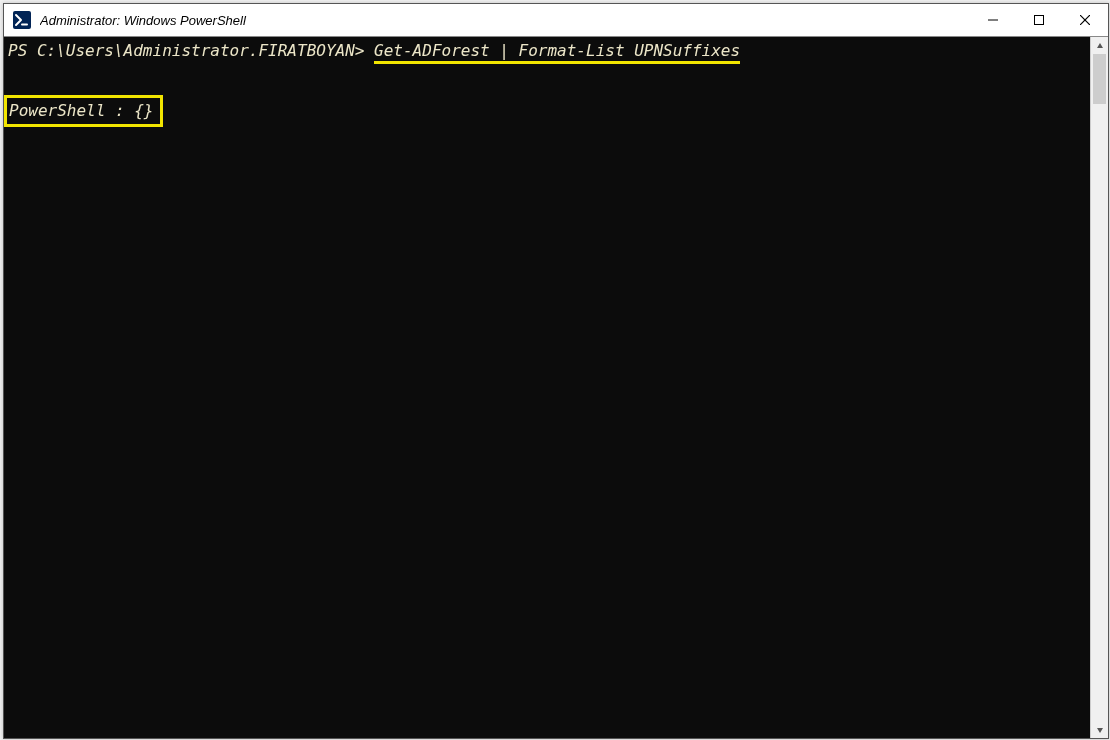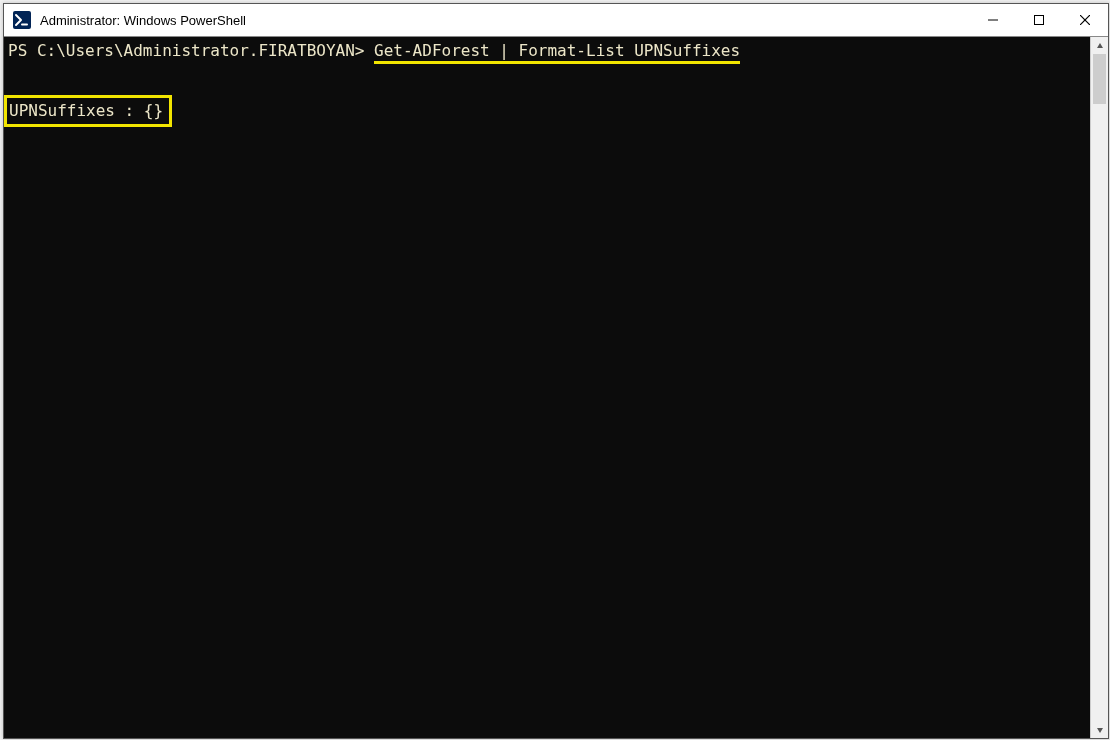--- a/index.html
+++ b/index.html
@@ -15,20 +15,21 @@
     position: absolute;
     left: 3px;
     top: 3px;
     width: 1104px;
     height: 734px;
     background: #ffffff;
     border: 1px solid #555;
     display: flex;
     flex-direction: column;
     box-shadow: 0 0 4px rgba(0,0,0,.2);
+    font-style: italic;
   }
   .titlebar {
     height: 32px;
     display: flex;
     align-items: center;
     background: #ffffff;
     color: #000;
     font-size: 13px;
     border-bottom: 1px solid #888;
     user-select: none;
@@ -155,21 +156,21 @@
         <svg width="10" height="10" viewBox="0 0 10 10">
             <line x1="0" y1="0" x2="10" y2="10" stroke="#000" stroke-width="1.2"></line>
             <line x1="10" y1="0" x2="0" y2="10" stroke="#000" stroke-width="1.2"></line>
           </svg>
       </div>
     </div>
   </div>
 
   <div class="client">
     <div class="terminal"><span class="line"><span>PS </span><span>C:\Users\Administrator.FIRATBOYAN</span><span>&gt;</span> <span class="underline-yellow">Get-ADForest | Format-List UPNSuffixes</span></span>
-<span class="highlight-box"><span>UPNSuffixes : {}</span></span>
+<span class="highlight-box"><span>PowerShell : {}</span></span>
 
 
 </div>
 
     <div class="scrollbar">
       <div class="scroll-arrow">
         <svg width="8" height="8" viewBox="0 0 8 8">
             <polygon points="4,1 7,6 1,6" fill="#555"></polygon>
           </svg>
       </div>

